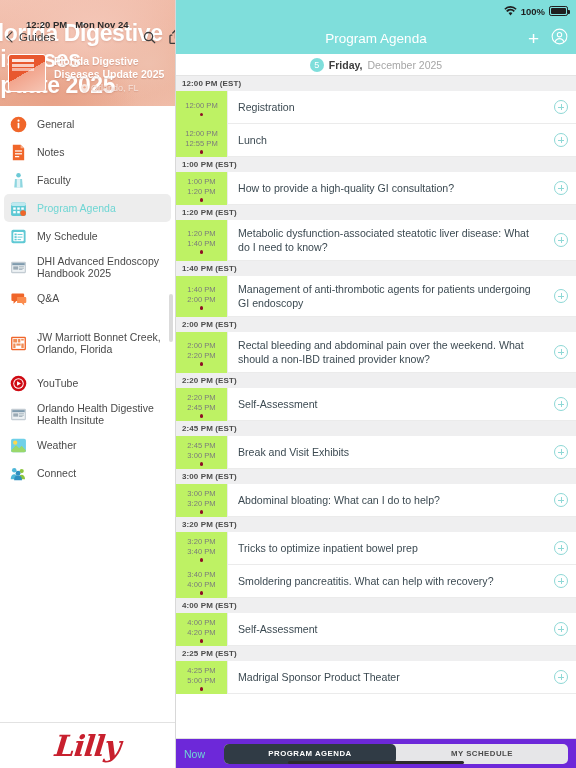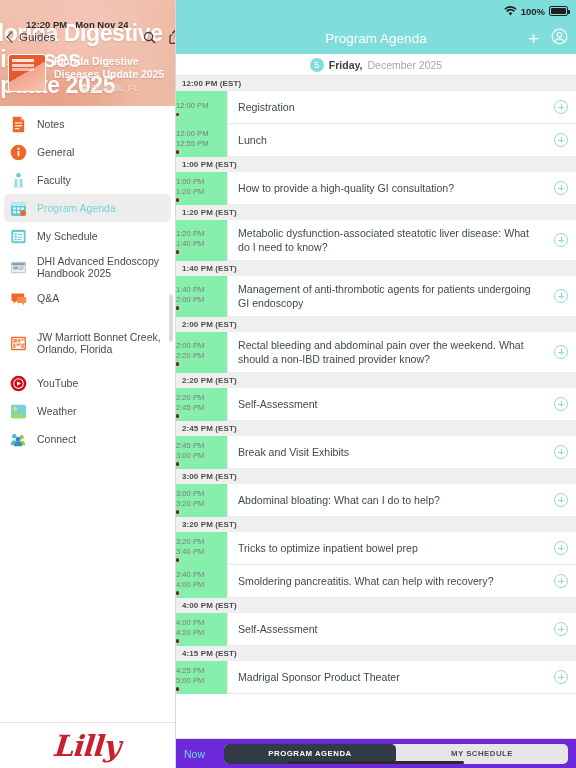--- a/index.html
+++ b/index.html
@@ -150,22 +150,22 @@
 
   .agenda { flex: 1; overflow: hidden; background: #ffffff; }
   .sec-head {
     height: 15px; background: #efeff0; display: flex; align-items: center;
     padding-left: 6px; font-size: 8px; font-weight: bold; color: #4b4b4b;
     letter-spacing: 0.1px;
   }
   .ev-row { display: flex; align-items: stretch; min-height: 33px; background: #ffffff; position: relative; }
   .ev-time {
     width: 52px; flex: none; border-right: 1px solid #ebebeb;
-    display: flex; flex-direction: column; align-items: flex-start; justify-content: center;
-    padding: 4px 0 2px; background: #86efac;
+    display: flex; flex-direction: column; align-items: center; justify-content: center;
+    padding: 4px 0 2px; background: #bef264;
   }
   .ev-t { font-size: 7.6px; color: #7b7b7b; line-height: 9.6px; white-space: nowrap; }
   .ev-dot { width: 3.4px; height: 3.4px; border-radius: 50%; background: #8f1025; margin-top: 2px; }
   .ev-body {
     flex: 1; display: flex; align-items: center; padding: 6px 4px 6px 10px;
     border-bottom: 1px solid #ebebeb;
   }
   .ev-title { font-size: 10.6px; color: #3c4a52; line-height: 14px; }
   .ev-add {
     width: 30px; flex: none; display: flex; align-items: center; justify-content: center;
@@ -250,38 +250,38 @@
             <span>Orlando, FL</span>
           </div>
         </div>
       </div>
     </div>
 
     <div class="side-list">
 
       <div class="side-item">
         <svg class="si-icon" viewBox="0 0 24 24">
+          <circle cx="12" cy="12" r="11" fill="#f0662a"></circle>
+          <rect x="10.8" y="9.5" width="2.4" height="8" rx="1.1" fill="#fff"></rect>
+          <circle cx="12" cy="6.6" r="1.5" fill="#fff"></circle>
+        </svg>
+        <span class="si-label">General</span>
+      </div>
+
+      <div class="side-item">
+        <svg class="si-icon" viewBox="0 0 24 24">
           <path d="M4 1 H15 L20 6 V23 H4 Z" fill="#f0662a"></path>
           <path d="M15 1 L20 6 H15 Z" fill="#f9b08a"></path>
           <g fill="#fff">
               <rect x="7" y="9" width="10" height="1.7"></rect>
               <rect x="7" y="13" width="10" height="1.7"></rect>
               <rect x="7" y="17" width="6" height="1.7"></rect>
             </g>
         </svg>
         <span class="si-label">Notes</span>
-      </div>
-
-      <div class="side-item">
-        <svg class="si-icon" viewBox="0 0 24 24">
-          <circle cx="12" cy="12" r="11" fill="#f0662a"></circle>
-          <rect x="10.8" y="9.5" width="2.4" height="8" rx="1.1" fill="#fff"></rect>
-          <circle cx="12" cy="6.6" r="1.5" fill="#fff"></circle>
-        </svg>
-        <span class="si-label">General</span>
       </div>
 
       <div class="side-item">
         <svg class="si-icon" viewBox="0 0 24 24">
           <circle cx="12" cy="4.5" r="3.2" fill="#6cc9d6"></circle>
           <path d="M7 10 H17 L18 22 H6 Z" fill="#8ed6e0"></path>
           <rect x="9.6" y="10" width="4.8" height="12" fill="#dff2f5"></rect>
         </svg>
         <span class="si-label">Faculty</span>
       </div>
@@ -365,20 +365,34 @@
       <div class="side-item">
         <svg class="si-icon" viewBox="0 0 24 24">
           <circle cx="12" cy="12" r="11" fill="#cf0a13"></circle>
           <circle cx="12" cy="12" r="7.4" fill="#ffffff"></circle>
           <circle cx="12" cy="12" r="6" fill="#cf0a13"></circle>
           <path d="M10 8.8 L15.4 12 L10 15.2 Z" fill="#ffffff"></path>
         </svg>
         <span class="si-label">YouTube</span>
       </div>
 
+      <div class="side-item tall">
+        <svg class="si-icon" viewBox="0 0 24 24">
+          <rect x="1.5" y="4" width="21" height="16" rx="1.6" fill="#c3ccd3"></rect>
+          <rect x="3.2" y="5.8" width="17.6" height="12.4" fill="#eef2f4"></rect>
+          <rect x="3.2" y="5.8" width="17.6" height="3" fill="#7e9aad"></rect>
+          <g fill="#9aaab5">
+              <rect x="4.6" y="10.4" width="7" height="4.6"></rect>
+              <rect x="12.6" y="10.4" width="7" height="1.1"></rect>
+              <rect x="12.6" y="12.4" width="7" height="1.1"></rect>
+              <rect x="12.6" y="14.4" width="5" height="1.1"></rect>
+            </g>
+        </svg>
+        <span class="si-label">Orlando Health Digestive Health Insitute</span>
+      </div>
 
       <div class="side-item">
         <svg class="si-icon" viewBox="0 0 24 24">
           <rect x="1.5" y="2.5" width="21" height="19" rx="2.6" fill="#6fd0e8"></rect>
           <circle cx="7.4" cy="8" r="3" fill="#ffd84d"></circle>
           <path d="M1.5 19 L8.5 11.5 L13 16 L16.5 12.5 L22.5 19 V19 A2.6 2.6 0 0 1 19.9 21.5 H4.1 A2.6 2.6 0 0 1 1.5 19 Z" fill="#9ad86b"></path>
         </svg>
         <span class="si-label">Weather</span>
       </div>
 
@@ -595,21 +609,21 @@
             <div class="ev-t">4:20 PM</div>
             <div class="ev-dot"></div>
           </div>
           <div class="ev-body">
             <div class="ev-title">Self-Assessment</div>
           </div>
           <div class="ev-add">
             <div class="plus-circle"></div>
           </div>
         </div>
-        <div class="sec-head">4:15 PM (EST)</div>
+        <div class="sec-head">2:25 PM (EST)</div>
         <div class="ev-row">
           <div class="ev-time">
             <div class="ev-t">4:25 PM</div>
             <div class="ev-t">5:00 PM</div>
             <div class="ev-dot"></div>
           </div>
           <div class="ev-body">
             <div class="ev-title">Madrigal Sponsor Product Theater</div>
           </div>
           <div class="ev-add">

